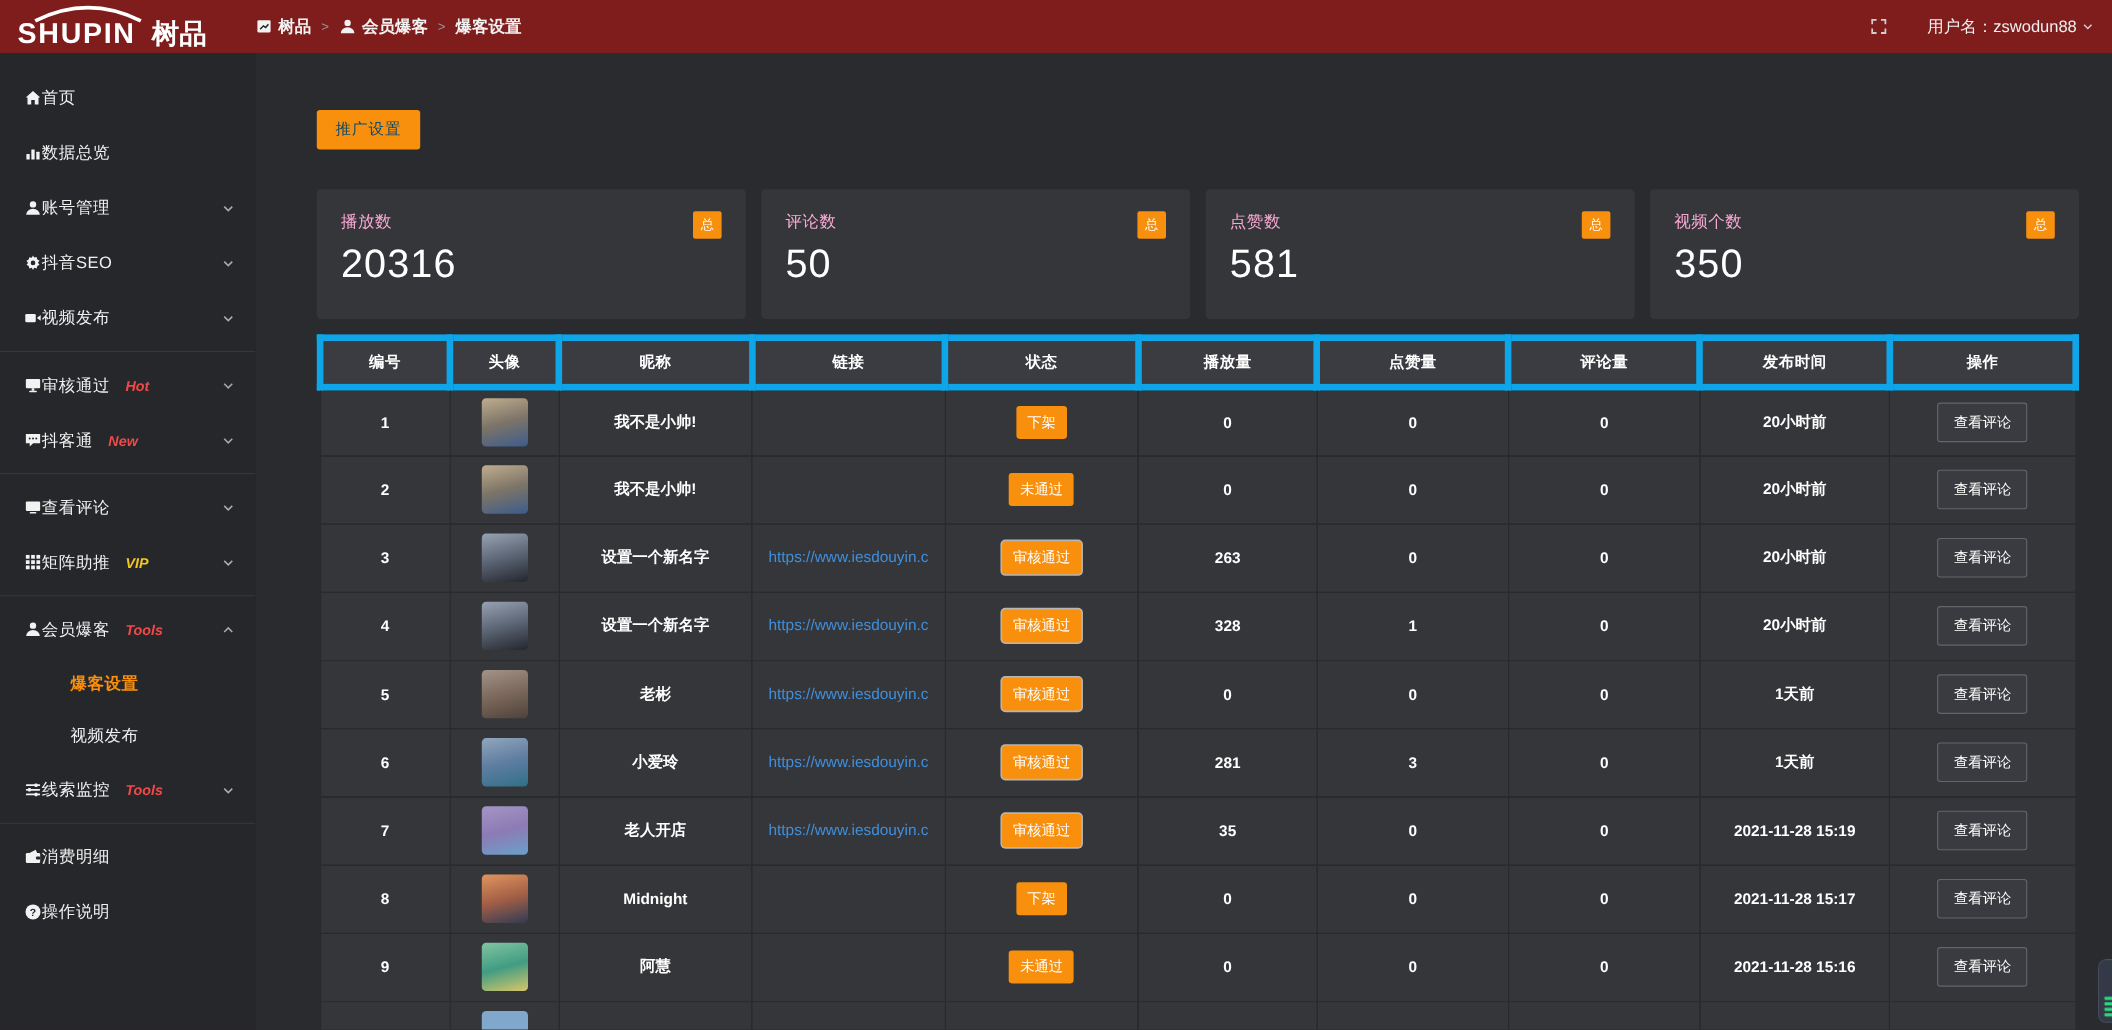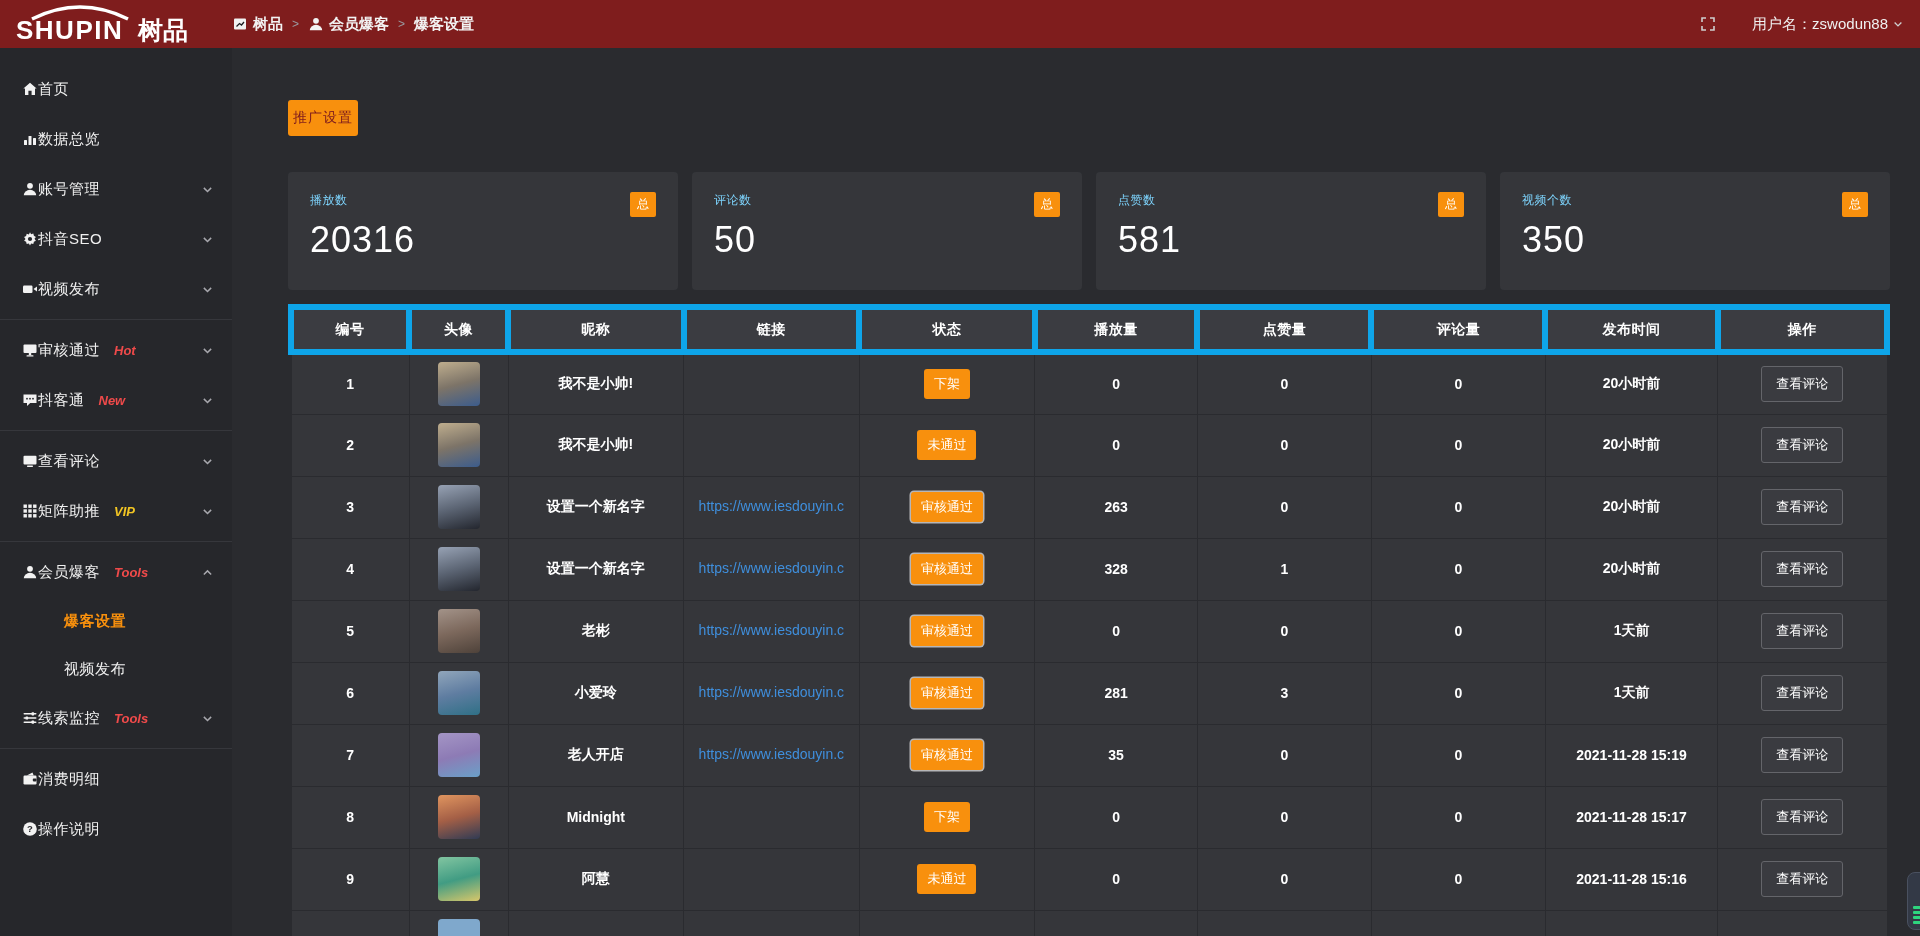--- a/index.html
+++ b/index.html
@@ -25,26 +25,26 @@
   .side-item .lbl { letter-spacing:.5px; }
   .badge-txt { font-style:italic; font-weight:bold; font-size:13px; margin-left:14px; }
   .badge-red { color:#ef4a4a; }
   .badge-yellow { color:#f3c623; }
   .chev { margin-left:auto; width:13px; height:13px; flex:none; }
   .side-divider { height:1px; background:#36373c; margin:5px 0; }
   .submenu-item { height:48px; display:flex; align-items:center; padding-left:64px; font-size:15px; color:#f0f0f0; cursor:pointer; letter-spacing:.5px; }
   .submenu-item.active { color:#f8900d; font-weight:bold; }
   
   .content { margin-left:232px; padding:100px 30px 0 56px; }
-  .promo-btn { background:#f8900d; color:#7f1d1d; border:none; font-size:14px; padding:9px 5px;
+  .promo-btn { background:#f8900d; color:#0c4a6e; border:none; font-size:14px; padding:9px 17px;
                border-radius:3px; cursor:pointer; font-family:inherit; letter-spacing:1px; }
   .stats { display:grid; grid-template-columns:repeat(4,1fr); gap:14px; margin-top:36px; }
   .stat-card { background:#35363a; border-radius:4px; height:118px; padding:20px 22px; }
   .stat-top { display:flex; justify-content:space-between; align-items:flex-start; }
-  .stat-label { font-size:12px; color:#7dd3fc; letter-spacing:.5px; }
+  .stat-label { font-size:15px; color:#f9a8d4; letter-spacing:.5px; }
   .stat-badge { background:#f8900d; color:#fff; font-size:12px; padding:4px 7px; border-radius:2px; }
   .stat-value { font-size:36px; margin-top:2px; letter-spacing:1px; }
   
   table { width:100%; border-collapse:collapse; margin-top:14px; table-layout:fixed; }
   th { background:#3b3c41; height:45px; font-size:14px; font-weight:bold; color:#fff;
        border:6px solid #0ea5e9; letter-spacing:.5px; }
   td { background:#35363a; height:62px; text-align:center; vertical-align:middle;
        font-size:14px; font-weight:bold; color:#fff; border:1px solid #2a2b2f;
        overflow:hidden; padding:0 6px; }
   .avatar { width:42px; height:44px; border-radius:4px; margin:0 auto; }

